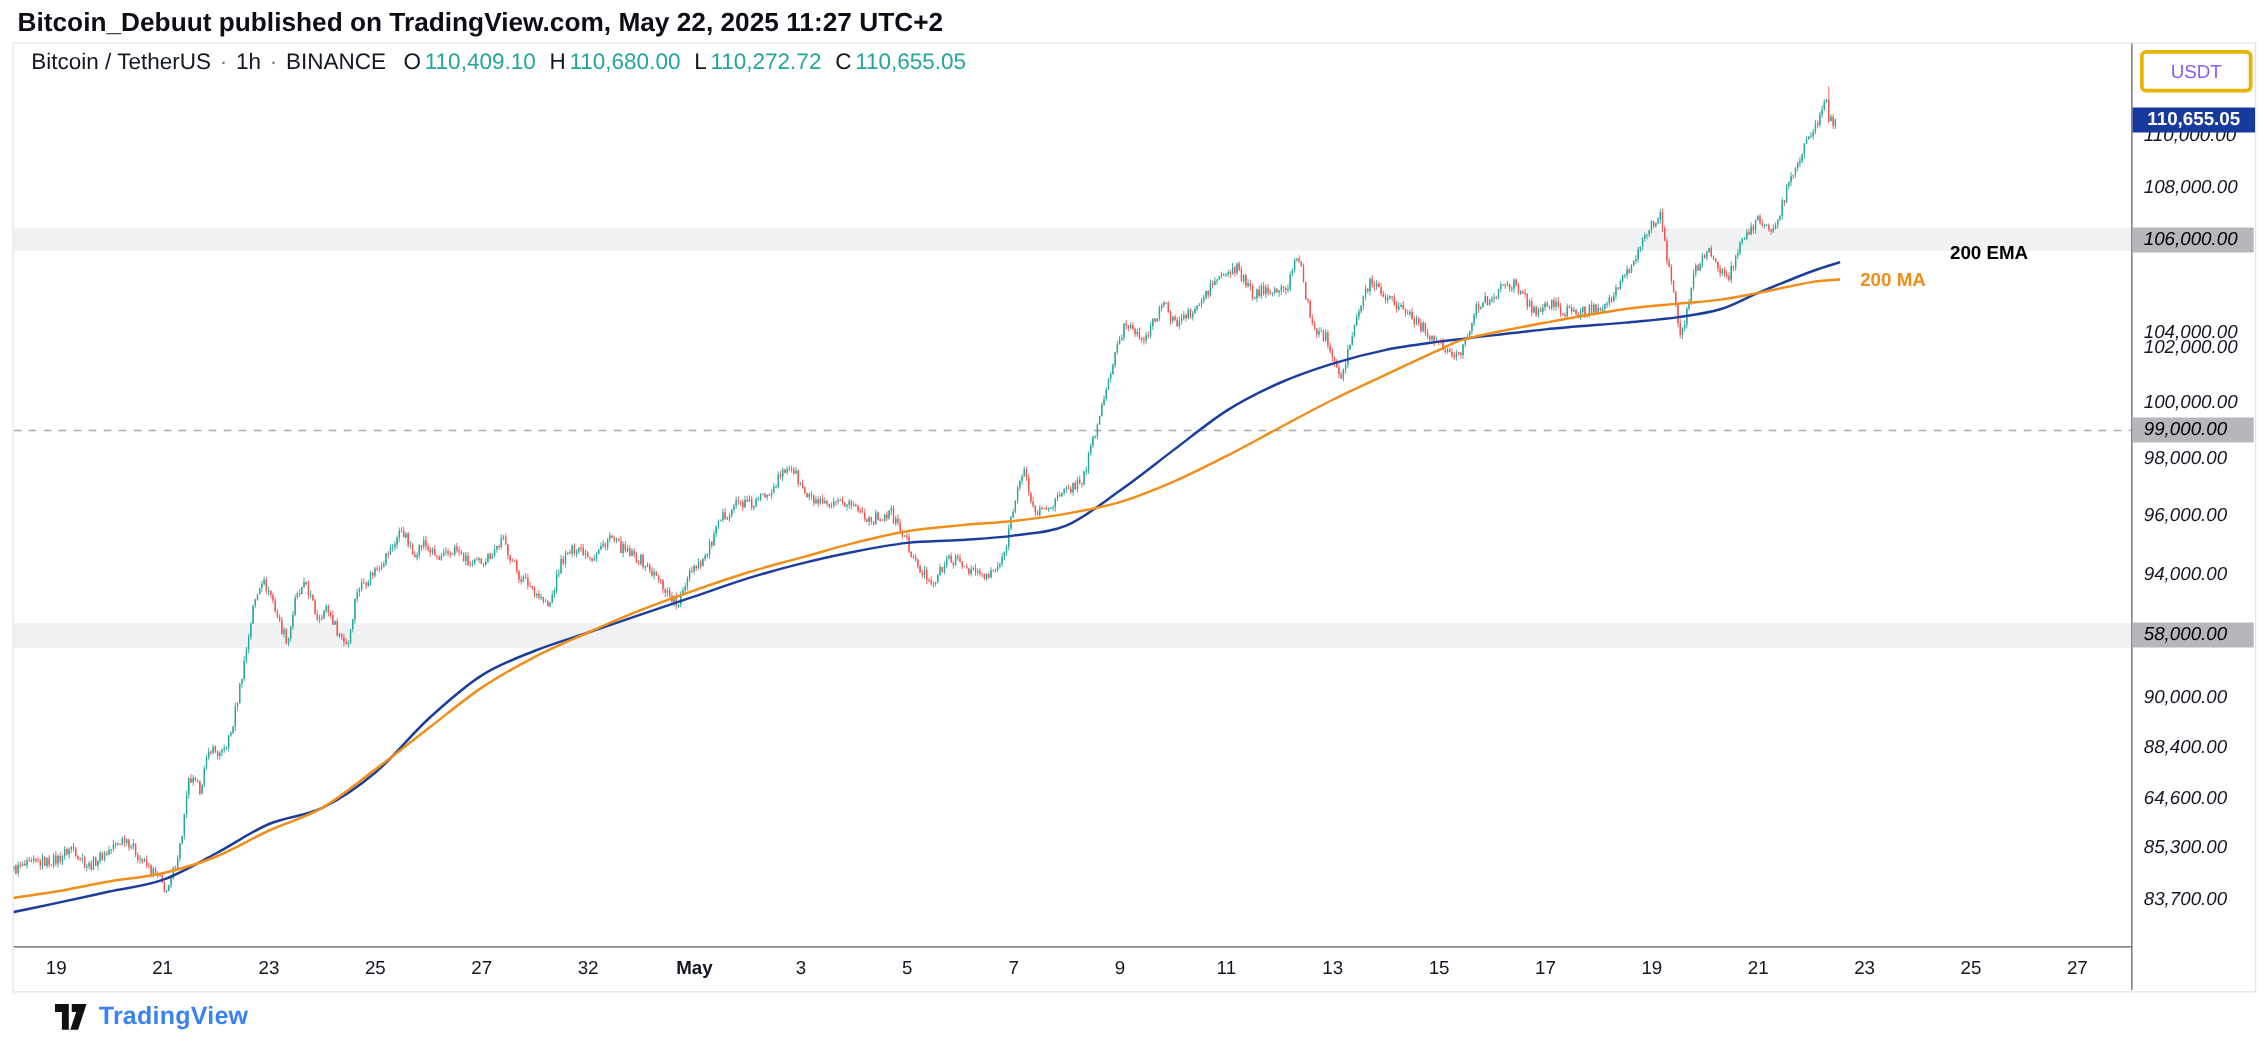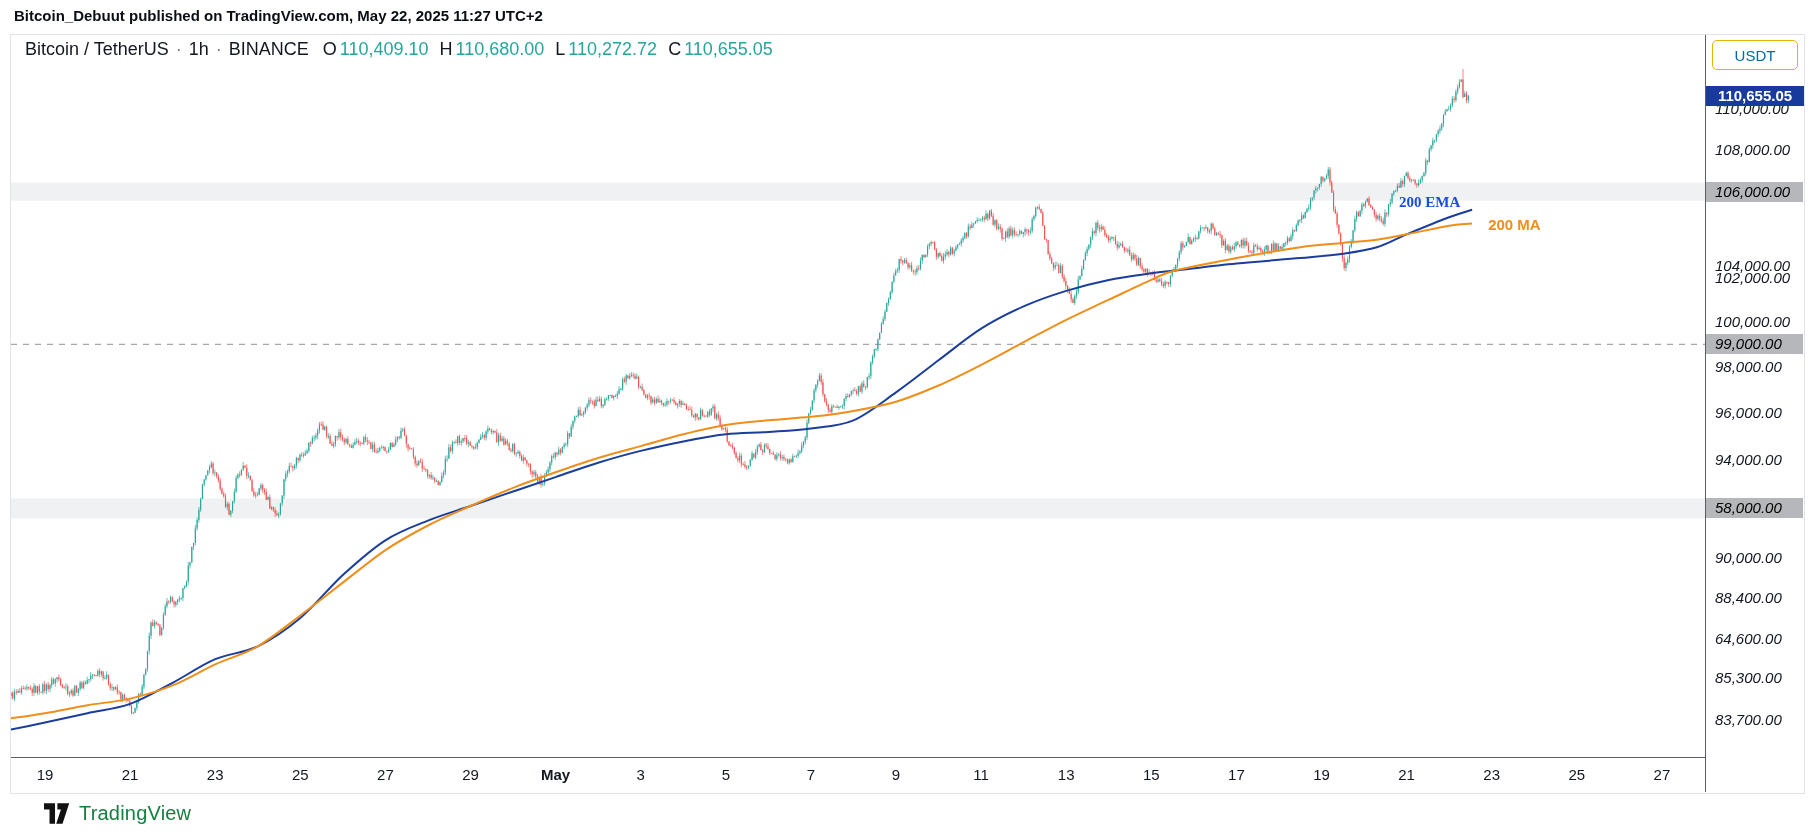--- a/index.html
+++ b/index.html
@@ -2,37 +2,37 @@
 <html><head>
 <meta charset="utf-8">
 <style>
   html,body{margin:0;padding:0;}
   body{
     width:1814px;height:837px;position:relative;overflow:hidden;
     background:#ffffff;font-family:"Liberation Sans",sans-serif;color:#131722;
   }
   #chart-svg{position:absolute;left:0;top:0;z-index:1;}
   .hdr{
-    position:absolute;left:14px;top:7px;font-size:15px;font-weight:700;color:#0b0e14;z-index:5;
+    position:absolute;left:14px;top:7px;font-size:21px;font-weight:700;color:#0b0e14;z-index:5;
   }
   .widget-frame{
     position:absolute;left:10px;top:34px;width:1793px;height:758px;
     border:1px solid #e0e3eb;z-index:0;background:#fff;
   }
   .legend{
     position:absolute;left:25px;top:39px;font-size:18px;z-index:5;display:flex;align-items:center;gap:7px;
   }
   .legend .sep{color:#787b86;}
   .legend .ohlc{display:flex;gap:3px;margin-left:7px;}
   .legend .okey{color:#131722;}
   .legend .oval{color:#26a69a;margin-right:8px;}
   .usdt-btn{
     position:absolute;left:1712px;top:40px;width:84px;height:28px;z-index:5;
-    border:1px solid #eab308;border-radius:5px;display:flex;align-items:center;justify-content:center;
-    font-size:15px;color:#0369a1;background:#fff;cursor:pointer;
+    border:3px solid #eab308;border-radius:5px;display:flex;align-items:center;justify-content:center;
+    font-size:15px;color:#8b5cf6;background:#fff;cursor:pointer;
   }
   .v-sep{position:absolute;left:1705px;top:35px;width:1px;height:757px;background:#595d66;z-index:4;}
   .h-sep{position:absolute;left:11px;top:757px;width:1694px;height:1px;background:#595d66;z-index:4;}
   .price-axis{position:absolute;left:1706px;top:0;width:97px;height:668px;z-index:4;cursor:ns-resize;font-style:italic;}
   .axis-label{
     position:absolute;left:0;width:100%;height:20px;line-height:20px;
     padding-left:9px;font-size:15px;color:#131722;box-sizing:border-box;white-space:nowrap;
   }
   .axis-label.hl{background:#b5b7bb;color:#000;}
   .last-price{
@@ -40,21 +40,21 @@
     color:#fff;font-size:15px;font-weight:700;text-align:center;
   }
   .time-axis{position:absolute;left:11px;top:758px;width:1694px;height:34px;z-index:4;cursor:ew-resize;}
   .time-label{
     position:absolute;top:8px;width:44px;margin-left:-22px;text-align:center;
     font-size:15px;color:#131722;white-space:nowrap;
   }
   .time-label.bold{font-weight:700;}
   .ind-label{position:absolute;z-index:5;font-size:15px;font-weight:700;white-space:nowrap;}
   .footer{position:absolute;left:44px;top:802px;display:flex;align-items:center;gap:9px;z-index:5;}
-  .footer .brand{font-size:20px;font-weight:400;color:#15803d;letter-spacing:.2px;}
+  .footer .brand{font-size:20px;font-weight:700;color:#3b82f6;letter-spacing:.2px;}
   .chart-hit{position:absolute;left:11px;top:35px;width:1694px;height:722px;z-index:3;}
 </style>
 </head>
 <body>
 
 <div class="hdr">Bitcoin_Debuut published on TradingView.com, May 22, 2025 11:27 UTC+2</div>
 
 <div class="widget-frame"></div>
 
 <svg id="chart-svg" width="1814" height="837">
@@ -119,38 +119,38 @@
     <div class="axis-label" style="top: 709.853px;">83,700.00</div>
   </div>
 <div class="last-price" id="lastPrice" style="top: 85.6092px; background: rgb(23, 58, 156);">110,655.05</div>
 
 <div class="time-axis" id="timeAxis">
     <span class="time-label" style="left: 34px;">19</span>
     <span class="time-label" style="left: 119.1px;">21</span>
     <span class="time-label" style="left: 204.2px;">23</span>
     <span class="time-label" style="left: 289.3px;">25</span>
     <span class="time-label" style="left: 374.4px;">27</span>
-    <span class="time-label" style="left: 459.5px;">29</span>
+    <span class="time-label" style="left: 459.5px;">32</span>
     <span class="time-label bold" style="left: 544.6px;">May</span>
     <span class="time-label" style="left: 629.7px;">3</span>
     <span class="time-label" style="left: 714.8px;">5</span>
     <span class="time-label" style="left: 799.9px;">7</span>
     <span class="time-label" style="left: 885px;">9</span>
     <span class="time-label" style="left: 970.1px;">11</span>
     <span class="time-label" style="left: 1055.2px;">13</span>
     <span class="time-label" style="left: 1140.3px;">15</span>
     <span class="time-label" style="left: 1225.4px;">17</span>
     <span class="time-label" style="left: 1310.5px;">19</span>
     <span class="time-label" style="left: 1395.6px;">21</span>
     <span class="time-label" style="left: 1480.7px;">23</span>
     <span class="time-label" style="left: 1565.8px;">25</span>
     <span class="time-label" style="left: 1650.9px;">27</span>
   </div>
 
-<div class="ind-label" id="emaLabel" style="left: 1399px; top: 193.712px; color: #1d4ed8; font-family: Liberation Serif, serif;">200 EMA</div>
+<div class="ind-label" id="emaLabel" style="left: 1560px; top: 193.712px; color: #000000;">200 EMA</div>
 <div class="ind-label" id="maLabel" style="left: 1488.13px; top: 215.577px; color: rgb(239, 142, 25);">200 MA</div>
 
 <div class="footer">
   <svg width="26" height="21" viewBox="0 0 33 26">
     <path d="M0,0 H14 V26 H7 V8 H0 Z" fill="#111"></path>
     <path d="M17,0 H32 L23.5,26 H15.5 L21.5,8 H17 Z" fill="#111"></path>
   </svg>
   <span class="brand">TradingView</span>
 </div>
 

